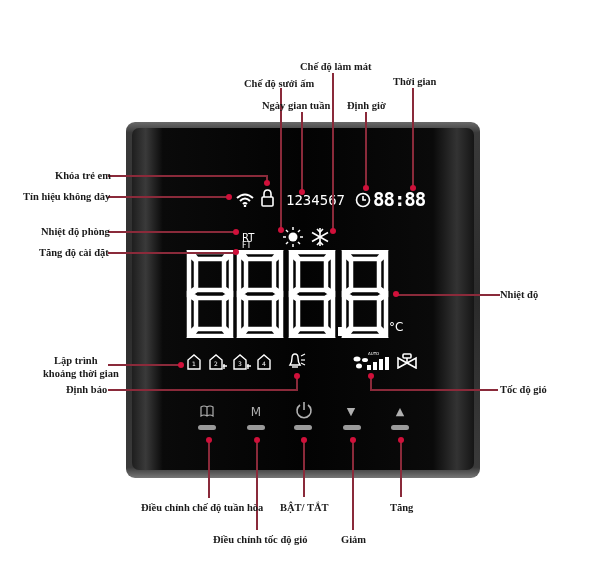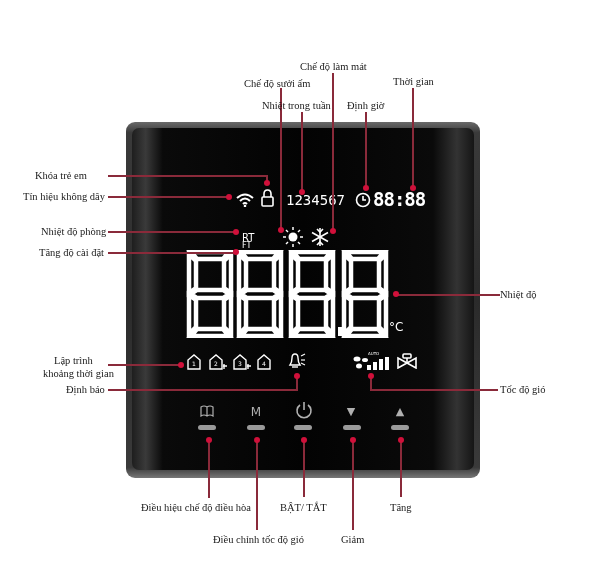--- a/index.html
+++ b/index.html
@@ -1,17 +1,17 @@
 <!DOCTYPE html>
 <html><head>
 <meta charset="utf-8">
 <style>
   html,body{margin:0;padding:0;}
   body{width:600px;height:582px;background:#ffffff;position:relative;overflow:hidden;font-family:"Liberation Serif","DejaVu Serif",serif;}
-  .lbl{position:absolute;font-size:10.5px;font-weight:normal;color:#1a1a1a;white-space:nowrap;line-height:13px;}
+  .lbl{position:absolute;font-size:10.5px;font-weight:bold;color:#1a1a1a;white-space:nowrap;line-height:13px;}
   .device{position:absolute;left:126px;top:122px;width:354px;height:356px;border-radius:9px;
     background:linear-gradient(180deg,#6a6a6a 0%,#3a3a3a 3%,#2b2b2b 50%,#3a3a3a 97%,#777 100%);}
   .screen{position:absolute;left:6px;top:6px;right:6px;bottom:8px;border-radius:7px;
     background:linear-gradient(90deg,#1e1e1e 0%,#3a3a3a 4%,#0a0a0a 9%,#030303 50%,#0a0a0a 88%,#333 95%,#151515 100%);}
   .line{position:absolute;background:#8a2a3a;}
   .dot{position:absolute;width:6px;height:6px;border-radius:50%;background:#d0103a;margin:-3px 0 0 -3px;}
   .w{position:absolute;color:#fff;}
   .seg{position:absolute;font-family:"DejaVu Sans Mono",monospace;color:#fff;}
   .btnbar{position:absolute;top:425px;width:18px;height:5px;border-radius:3px;background:#9a9a9a;}
   .btnicon{position:absolute;top:405px;color:#b0b0b0;font-family:"DejaVu Sans",sans-serif;text-align:center;width:24px;}
@@ -189,28 +189,28 @@
 <div class="line" style="left:303px;top:440px;width:1.5px;height:57px"></div>
 <div class="dot" style="left:304px;top:440px"></div>
 <div class="line" style="left:352px;top:440px;width:1.5px;height:90px"></div>
 <div class="dot" style="left:353px;top:440px"></div>
 <div class="line" style="left:400px;top:440px;width:1.5px;height:57px"></div>
 <div class="dot" style="left:401px;top:440px"></div>
 
 <div class="lbl" style="left:300px;top:60px">Chế độ làm mát</div>
 <div class="lbl" style="left:244px;top:77px">Chế độ sưởi ấm</div>
 <div class="lbl" style="left:393px;top:75px">Thời gian</div>
-<div class="lbl" style="left:262px;top:99px">Nhiệt trong tuần</div>
+<div class="lbl" style="left:262px;top:99px">Ngày gian tuần</div>
 <div class="lbl" style="left:347px;top:99px">Định giờ</div>
-<div class="lbl" style="left:35px;top:169px">Khóa trẻ em</div>
+<div class="lbl" style="left:55px;top:169px">Khóa trẻ em</div>
 <div class="lbl" style="left:23px;top:190px">Tín hiệu không dây</div>
 <div class="lbl" style="left:41px;top:225px">Nhiệt độ phòng</div>
 <div class="lbl" style="left:39px;top:246px">Tăng độ cài đặt</div>
 <div class="lbl" style="left:500px;top:288px">Nhiệt độ</div>
 <div class="lbl" style="left:54px;top:354px">Lập trình</div>
 <div class="lbl" style="left:43px;top:367px">khoảng thời gian</div>
 <div class="lbl" style="left:66px;top:383px">Định báo</div>
 <div class="lbl" style="left:500px;top:383px">Tốc độ gió</div>
-<div class="lbl" style="left:141px;top:501px">Điều hiệu chế độ điều hòa</div>
+<div class="lbl" style="left:141px;top:501px">Điều chỉnh chế độ tuần hòa</div>
 <div class="lbl" style="left:280px;top:501px">BẬT/ TẮT</div>
 <div class="lbl" style="left:390px;top:501px">Tăng</div>
 <div class="lbl" style="left:213px;top:533px">Điều chỉnh tốc độ gió</div>
 <div class="lbl" style="left:341px;top:533px">Giảm</div>
 
 </body></html>

